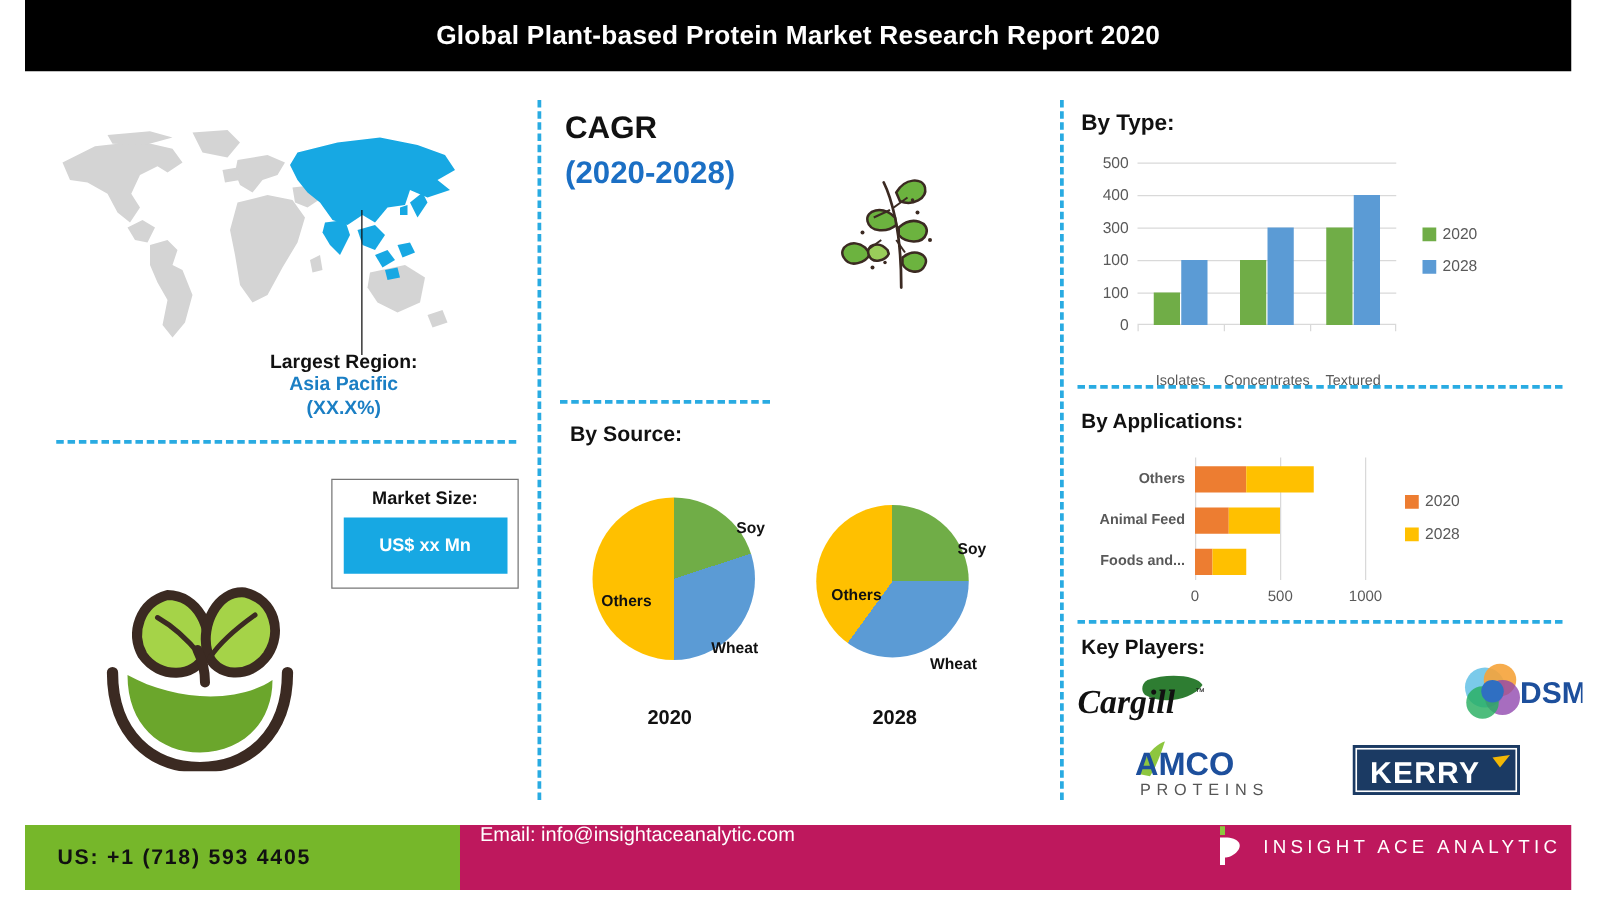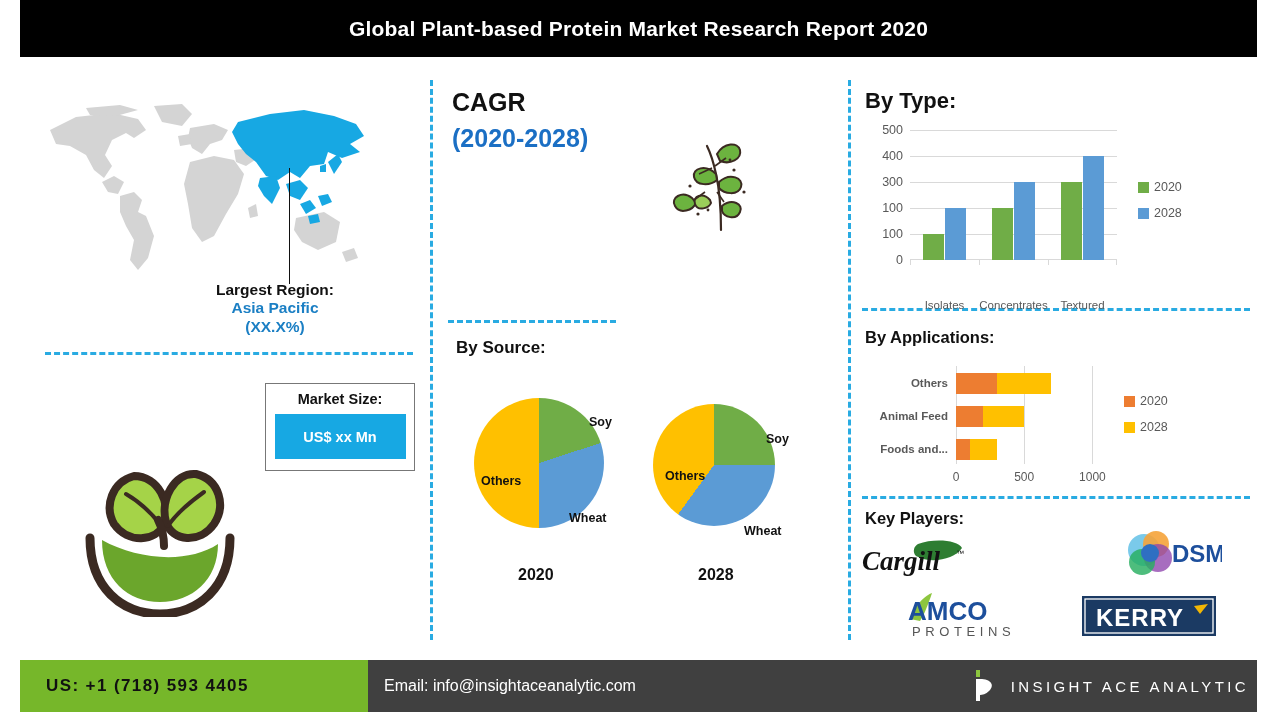--- a/index.html
+++ b/index.html
@@ -82,21 +82,21 @@
     position: absolute; left: 456px; top: 338px;
     font-size: 17px; font-weight: bold; color: #111;
   }
   .pie { position: absolute; width: 120px; height: 120px; border-radius: 50%; }
   .pie-2020 { left: 474px; top: 398px; width: 130px; height: 130px; }
   .pie-2028 { left: 653px; top: 404px; width: 122px; height: 122px; }
   .pie-label { position:absolute; font-size: 12.5px; font-weight: bold; color: #111; white-space: nowrap; }
   .pie-year { position:absolute; font-size: 16px; font-weight: bold; color:#111; }
 
   
-  .by-type-title { position:absolute; left:865px; top:88px; font-size:22px; font-weight:bold; color:#111; }
+  .by-type-title { position:absolute; left:865px; top:88px; font-size:18px; font-weight:bold; color:#111; }
 
   .bt-chart { position:absolute; left:866px; top:125px; width:330px; height:165px; }
   .bt-plot  { position:absolute; left:44px; top:5px; width:207px; height:130px; }
   .bt-grid  { position:absolute; left:0; width:100%; height:0; border-top:1px solid #D9D9D9; }
   .bt-ylab  { position:absolute; right:100%; margin-right:7px; transform:translateY(-50%);
               font-size:12.5px; color:#595959; white-space:nowrap; }
   .bt-axis  { position:absolute; left:0; bottom:0; width:100%; height:0; border-top:1px solid #D9D9D9; }
   .bt-groups{ position:absolute; left:0; bottom:0; width:100%; height:130px; display:flex; }
   .bt-group { flex:1; display:flex; align-items:flex-end; justify-content:center; gap:1px; position:relative; }
   .bt-bar   { width:21px; }
@@ -124,21 +124,21 @@
   .kp-logo svg { display:block; }
 
   
   .footer { position:absolute; left:20px; top:660px; width:1237px; height:52px; display:flex; }
   .footer-phone {
     width: 348px; background:#76B72A; display:flex; align-items:center;
     color:#111; font-size:17px; font-weight:bold; letter-spacing:1.4px; padding-left:26px;
     box-sizing:border-box;
   }
   .footer-rest {
-    flex:1; background:#404040; display:flex; align-items:center; position:relative;
+    flex:1; background:#be185d; display:flex; align-items:flex-start; position:relative;
   }
   .footer-email { color:#fff; font-size:16px; padding-left:16px; }
   .footer-brand { position:absolute; right:8px; display:flex; align-items:center; }
   .brand-mark { width:26px; height:34px; margin-right:12px; }
   .brand-name { color:#fff; font-size:15px; letter-spacing:3.4px; }
 </style>
 </head>
 <body>
 
 <div id="canvas">
@@ -371,21 +371,21 @@
 
   <div class="kp-logo" style="left:862px; top:538px;">
     <svg width="104" height="40" viewBox="0 0 104 40" xmlns="http://www.w3.org/2000/svg">
       <path d="M56 6 C72 0 96 2 100 10 C92 22 68 26 54 18 C50 14 52 8 56 6 Z" fill="#2E7D32"></path>
       <text x="0" y="32" font-family="Liberation Serif, serif" font-size="27" font-weight="bold" font-style="italic" fill="#111">Cargill</text>
       <text x="94" y="18" font-family="Liberation Sans, sans-serif" font-size="8" fill="#111">™</text>
     </svg>
   </div>
 
 
-  <div class="kp-logo" style="left:1118px; top:528px;">
+  <div class="kp-logo" style="left:1162px; top:528px;">
     <svg width="104" height="54" viewBox="0 0 104 54" xmlns="http://www.w3.org/2000/svg">
       <circle cx="26" cy="22" r="16" fill="#6FC5E8" opacity="0.92"></circle>
       <circle cx="38" cy="16" r="13" fill="#F5A33A" opacity="0.9"></circle>
       <circle cx="40" cy="30" r="14" fill="#8E44AD" opacity="0.78"></circle>
       <circle cx="24" cy="34" r="13" fill="#27AE60" opacity="0.82"></circle>
       <circle cx="32" cy="25" r="9" fill="#2F6FC2"></circle>
       <text x="54" y="34" font-family="Liberation Sans, sans-serif" font-size="24" font-weight="bold" fill="#1D4F9C">DSM</text>
     </svg>
   </div>
 

